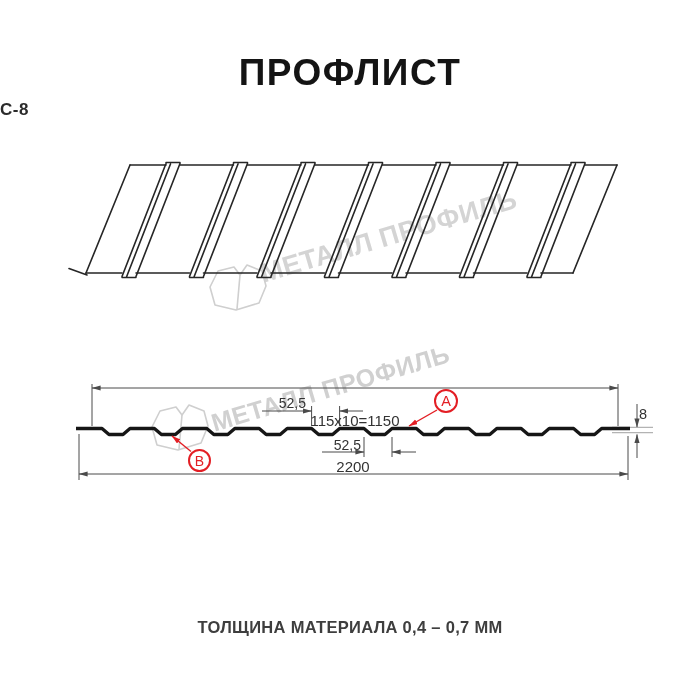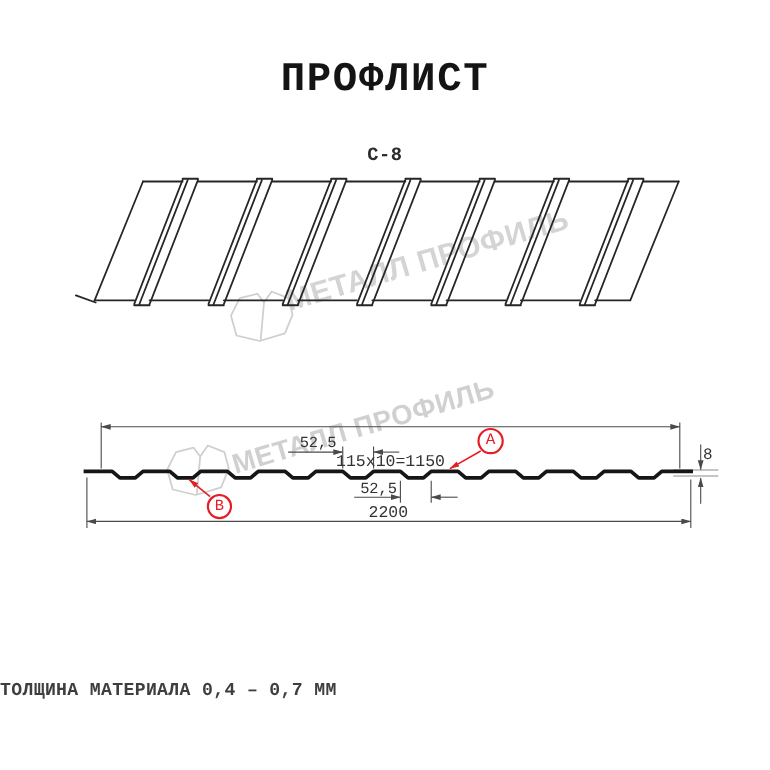--- a/index.html
+++ b/index.html
@@ -1,39 +1,39 @@
 <!DOCTYPE html>
 <html><head>
 <meta charset="utf-8">
 <style>
   html,body{margin:0;padding:0;background:#ffffff;}
   body{font-family:"Liberation Sans","DejaVu Sans",sans-serif;}
   .stage{position:relative;width:700px;height:700px;background:#fff;overflow:hidden;}
   .layer{position:absolute;inset:0;}
   .wm-layer{z-index:1;}
   svg.draw{position:absolute;inset:0;z-index:2;}
-  .labels{z-index:3;font-family:Liberation Mono, monospace;}
+  .labels{z-index:3;}
   .abs{position:absolute;}
   .page-title{left:0;right:0;top:52px;text-align:center;font-size:37px;font-weight:800;
     letter-spacing:1.5px;color:#141414;}
-  .page-subtitle{left:0;right:0;top:100px;text-align:center;font-size:17px;font-weight:700;
-    letter-spacing:.5px;color:#2b2b2b;margin-top:32px;}
+  .page-subtitle{left:0;right:0;top:100px;text-align:left;font-size:17px;font-weight:700;
+    letter-spacing:.5px;color:#2b2b2b;}
   .dim{color:#333;font-size:15px;white-space:nowrap;}
   .dim-center{text-align:center;}
   .dim-1150{left:255px;top:368px;width:200px;margin-top:44px;}
   .dim-52a{left:248px;top:395px;width:58px;text-align:right;font-size:14px;}
   .dim-52b{left:306px;top:437px;width:55px;text-align:right;font-size:14px;}
   .dim-1200{left:303px;top:458px;width:100px;}
   .dim-8{left:639px;top:406px;font-size:14.5px;}
   .callout{width:24px;height:24px;border:2px solid #e31e24;border-radius:50%;
     color:#e31e24;font-size:14.5px;font-weight:400;display:flex;align-items:center;
     justify-content:center;background:rgba(255,255,255,0);box-sizing:border-box;}
   .callout-a{left:434px;top:389px;}
   .callout-b{left:188px;top:449px;width:23px;height:23px;font-size:14px;}
-  .footer-note{left:0;right:0;top:618px;text-align:left;font-size:16.5px;font-weight:700;
+  .footer-note{left:0;right:0;top:618px;text-align:center;font-size:16.5px;font-weight:700;
     letter-spacing:.3px;color:#3e3e3e;}
   .watermark-text{position:absolute;font-weight:700;white-space:nowrap;
     transform-origin:left center;}
   .wm1{left:261px;top:259px;font-size:27px;letter-spacing:.5px;color:#d4d4d4;
     transform:rotate(-16.5deg);}
   .wm2{left:212px;top:409px;font-size:25px;letter-spacing:.5px;color:#d0d0d0;
     transform:rotate(-16.5deg);}
 </style>
 </head>
 <body>

